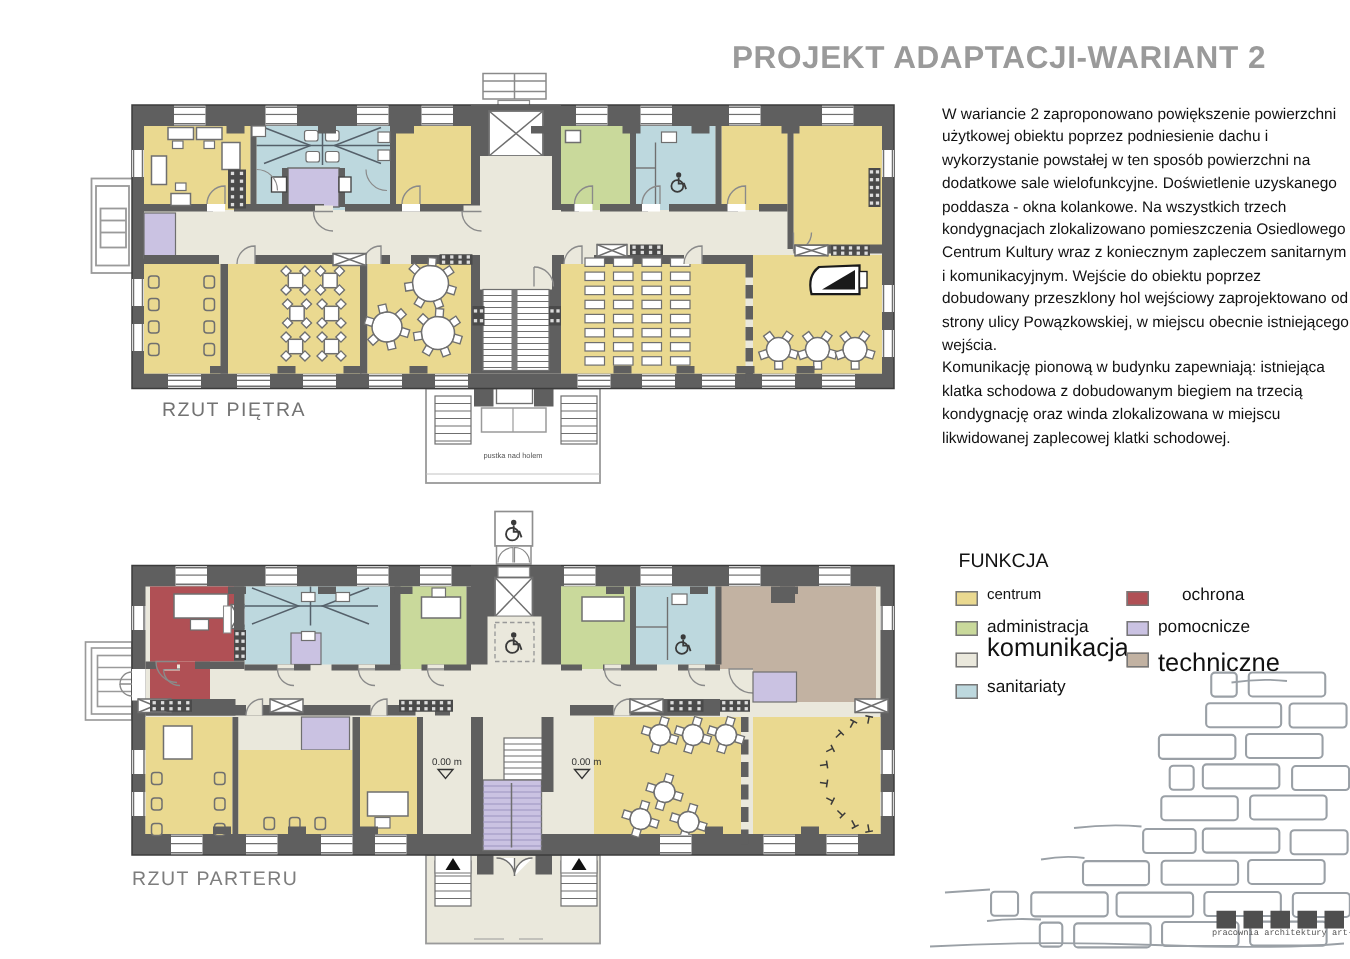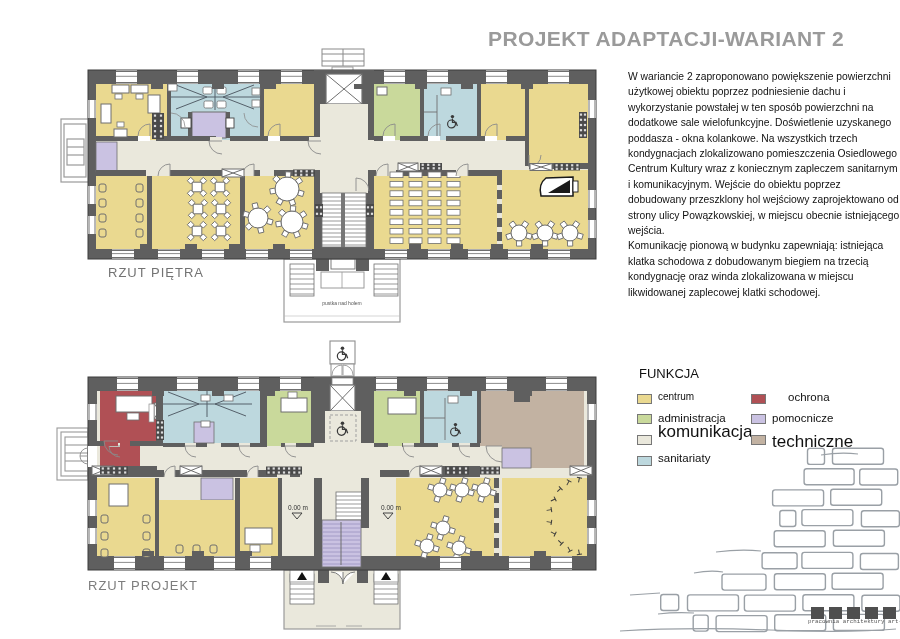--- a/index.html
+++ b/index.html
@@ -5,21 +5,21 @@
 body{font-family:"Liberation Sans",sans-serif;position:relative}
 .abs{position:absolute}
 </style></head><body>
 
 <div class="abs" style="left:488px;top:27px;width:430px;font-weight:bold;font-size:21px;letter-spacing:0.4px;color:#9a9a9a;white-space:nowrap">PROJEKT ADAPTACJI-WARIANT 2</div>
 
 <div class="abs" style="left:628px;top:69px;width:292px;font-size:10.3px;line-height:15.4px;color:#111;white-space:nowrap">W wariancie 2 zaproponowano powiększenie powierzchni<br>użytkowej obiektu poprzez podniesienie dachu i<br>wykorzystanie powstałej w ten sposób powierzchni na<br>dodatkowe sale wielofunkcyjne. Doświetlenie uzyskanego<br>poddasza - okna kolankowe. Na wszystkich trzech<br>kondygnacjach zlokalizowano pomieszczenia Osiedlowego<br>Centrum Kultury wraz z koniecznym zapleczem sanitarnym<br>i komunikacyjnym. Wejście do obiektu poprzez<br>dobudowany przeszklony hol wejściowy zaprojektowano od<br>strony ulicy Powązkowskiej, w miejscu obecnie istniejącego<br>wejścia.<br>Komunikację pionową w budynku zapewniają: istniejąca<br>klatka schodowa z dobudowanym biegiem na trzecią<br>kondygnację oraz winda zlokalizowana w miejscu<br>likwidowanej zaplecowej klatki schodowej.</div>
 
 <div class="abs" style="left:108px;top:265px;font-size:13px;letter-spacing:1px;color:#737373">RZUT PIĘTRA</div>
 
-<div class="abs" style="left:88px;top:578px;font-size:13px;letter-spacing:1px;color:#7d7d7d">RZUT PROJEKT</div>
+<div class="abs" style="left:88px;top:578px;font-size:13px;letter-spacing:1px;color:#7d7d7d">RZUT PARTERU</div>
 
 <div class="abs" style="left:639px;top:366px;font-size:13px;font-weight:normal;color:#111">FUNKCJA</div>
 
 <div class="abs" style="left:637px;top:394px;width:13px;height:8px;background:#ead990;border:1px solid #777"></div>
 <div class="abs" style="left:658px;top:391px;font-size:10px;color:#111">centrum</div>
 
 <div class="abs" style="left:637px;top:414px;width:13px;height:8px;background:#c9d99b;border:1px solid #777"></div>
 <div class="abs" style="left:658px;top:412px;font-size:11.5px;color:#111">administracja</div>
 
 <div class="abs" style="left:637px;top:435px;width:13px;height:8px;background:#eae8dc;border:1px solid #777"></div>

